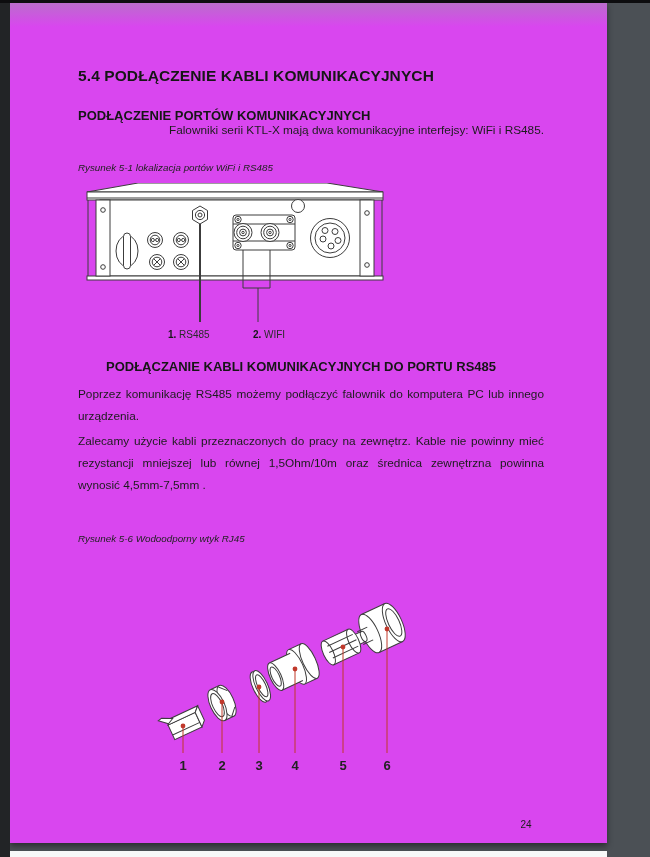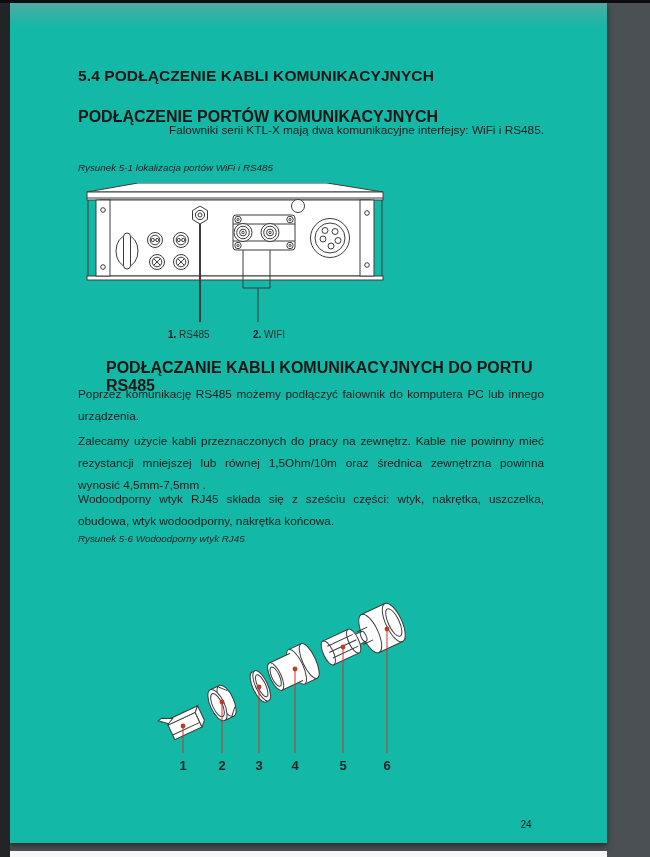--- a/index.html
+++ b/index.html
@@ -6,39 +6,39 @@
   body{
     width:650px;height:857px;overflow:hidden;position:relative;
     background:#4b5055;
     font-family:"Liberation Sans",sans-serif;
     -webkit-font-smoothing:antialiased;
   }
   .edge-top{position:absolute;left:0;top:0;width:650px;height:3px;background:#0d0d0f;z-index:5;}
   .edge-left{position:absolute;left:0;top:0;width:10px;height:857px;background:#222426;z-index:4;}
   .page{
     position:absolute;left:10px;top:3px;width:597px;height:840px;
-    background:#14b8a6;z-index:2;
+    background:#d946ef;z-index:2;
     box-shadow:0 3px 6px rgba(0,0,0,.45);
   }
   .page::before{
     content:"";position:absolute;left:0;top:0;width:100%;height:24px;
     background:linear-gradient(rgba(150,156,162,.45),rgba(255,255,255,0));
     pointer-events:none;
   }
   .next-page{
     position:absolute;left:10px;top:851px;width:597px;height:6px;
     background:#f7f8f8;z-index:2;
   }
   .abs{position:absolute;}
   .doc-title{
     left:68px;top:64px;width:480px;
     font-size:15.5px;font-weight:bold;color:#161616;letter-spacing:.1px;
   }
   .h2{
-    font-size:16px;font-weight:bold;color:#161616;width:480px;
+    font-size:13px;font-weight:bold;color:#161616;width:480px;
   }
   .h2-1{left:68px;top:105px;}
   .h2-2{left:68px;top:356px;margin-left:28px;}
   .body-text{
     left:68px;width:466px;
     font-size:11.8px;line-height:22px;color:#1c1c1c;
     text-align:justify;
   }
   .p-intro{top:116px;text-align:right;}
   .p1{top:380px;}
@@ -174,21 +174,20 @@
     <text class="callout-num" x="83" y="155">1.</text>
     <text class="callout-label" x="94" y="155">RS485</text>
     <text class="callout-num" x="168" y="155">2.</text>
     <text class="callout-label" x="179" y="155">WIFI</text>
   </svg>
 
   <div class="abs h2 h2-2">PODŁĄCZANIE KABLI KOMUNIKACYJNYCH DO PORTU RS485</div>
 
   <div class="abs body-text p1">Poprzez komunikację RS485 możemy podłączyć falownik do komputera PC lub innego urządzenia.</div>
   <div class="abs body-text p2">Zalecamy użycie kabli przeznaczonych do pracy na zewnętrz. Kable nie powinny mieć rezystancji mniejszej lub równej 1,5Ohm/10m oraz średnica zewnętrzna powinna wynosić 4,5mm-7,5mm .</div>
-  <div class="abs body-text p3">Wodoodporny wtyk RJ45 składa się z sześciu części: wtyk, nakrętka, uszczelka, obudowa, wtyk wodoodporny, nakrętka końcowa.</div>
 
   <div class="abs caption cap2">Rysunek 5-6 Wodoodporny wtyk RJ45</div>
 
   <svg class="abs fig56" width="275" height="228" viewBox="0 0 275 228">
 
     <g transform="translate(232,55) rotate(-25)">
       <rect class="fw" x="-13" y="-21" width="26" height="42" style="stroke:none"></rect>
       <ellipse class="fw" cx="-13" cy="0" rx="8" ry="21"></ellipse>
       <line class="ln" x1="-13" y1="-21" x2="13" y2="-21"></line>
       <line class="ln" x1="-13" y1="21" x2="13" y2="21"></line>

